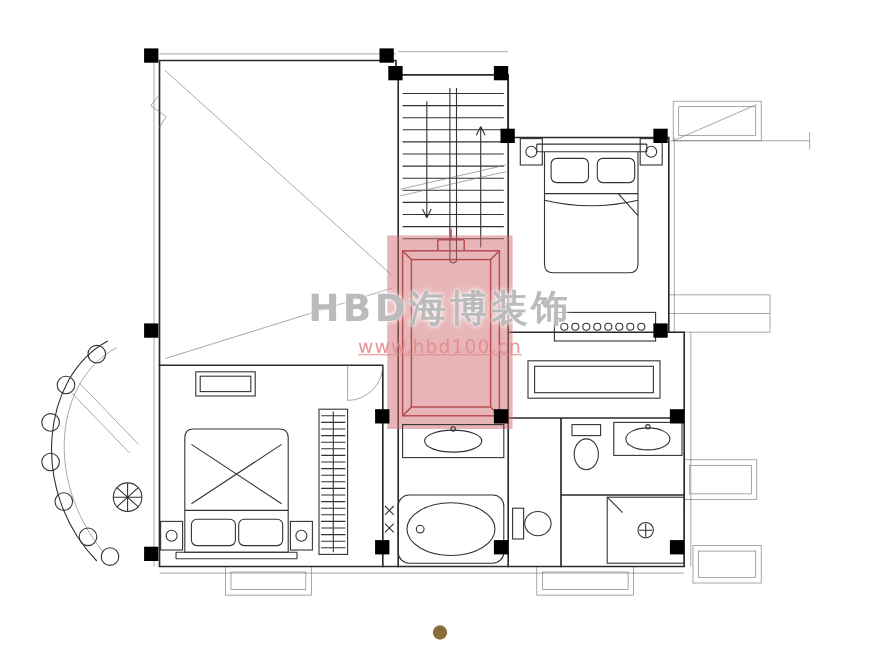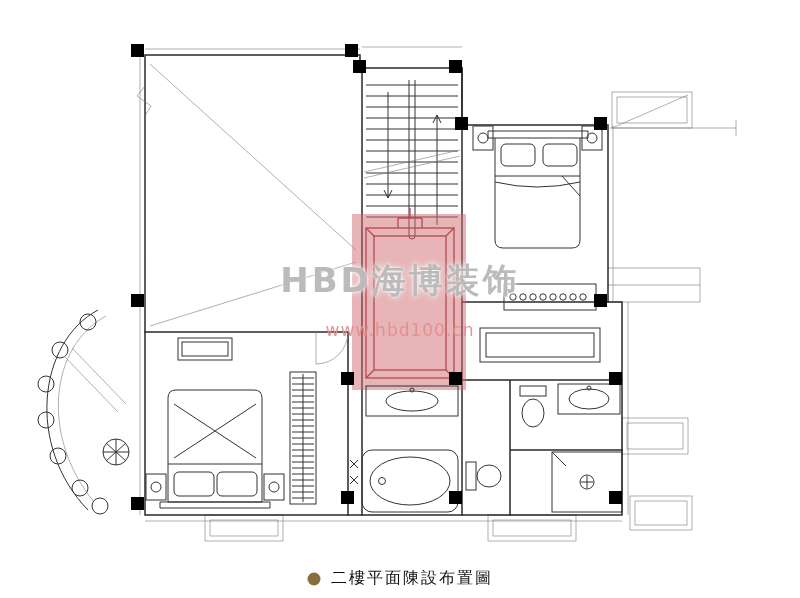--- a/index.html
+++ b/index.html
@@ -9,21 +9,21 @@
   }
   svg.plan { position:absolute; left:0; top:0; }
   .w1 { stroke:#2a2a2a; stroke-width:1.5; fill:none; stroke-linecap:square; }
   .w2 { stroke:#333333; stroke-width:1;   fill:none; }
   .w3 { stroke:#7a7a7a; stroke-width:0.6; fill:none; }
   .watermark { position:absolute; left:0; top:258px; width:100%; text-align:center; pointer-events:none; }
   .wm-brand {
     font-size:34px; font-weight:bold; color:rgba(175,175,175,0.85);
     letter-spacing:3px; text-shadow:0 0 2px #fff, 0 0 6px #fff;
   }
-  .wm-url { font-size:17px; color:rgba(228,140,140,0.92); letter-spacing:1px; margin-top:16px; }
+  .wm-url { font-size:17px; color:rgba(228,140,140,0.92); letter-spacing:1px; margin-top:2px;text-decoration:underline; }
   .caption {
     position:absolute; left:0; top:568px; width:100%;
     display:flex; justify-content:center; align-items:center; gap:10px;
   }
   .caption-text { font-size:16px; color:#111; letter-spacing:2px; }
 </style>
 </head>
 <body>
 
 <div class="canvas">
@@ -185,16 +185,15 @@
 
   <div class="watermark">
     <div class="wm-brand">HBD海博装饰</div>
     <div class="wm-url">www.hbd100.cn</div>
   </div>
 
   <div class="caption">
     <svg width="14" height="14">
       <circle cx="7" cy="7" r="6.5" fill="#8a6d3b"></circle>
     </svg>
-    <span class="caption-text">二樓平面陳設布置圖</span>
   </div>
 
 </div>
 
 </body></html>

